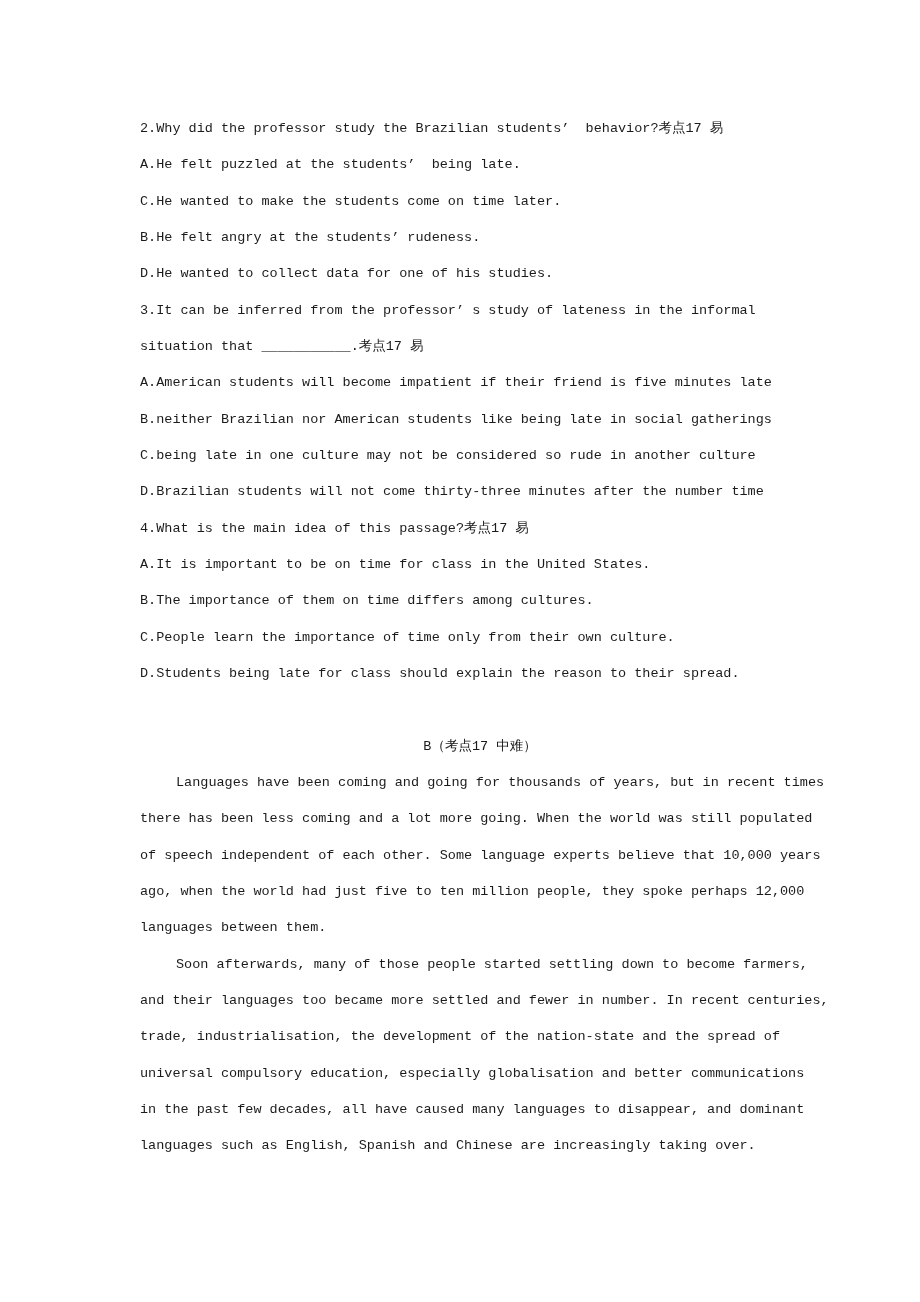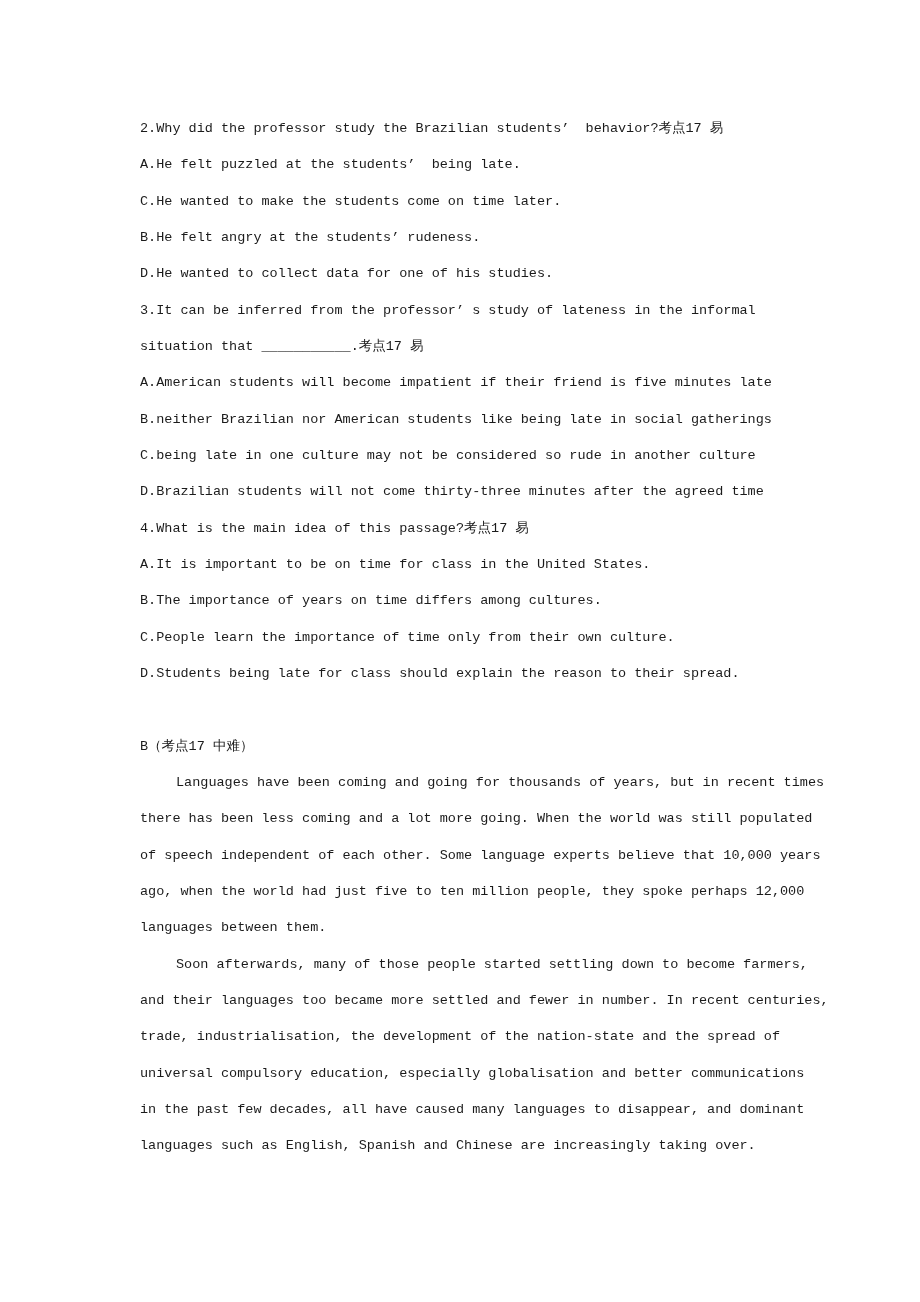--- a/index.html
+++ b/index.html
@@ -15,46 +15,46 @@
   .content {
     padding: 111px 100px 0 140px;
   }
   .line {
     white-space: pre;
     font-size: 13.5px;
     line-height: 36.33px;
     height: 36.33px;
     letter-spacing: 0;
   }
-  .line.center { text-align: left; }
+  .line.center { text-align: center; }
   .line.indent { padding-left: 36px; }
   .line.blank { height: 36.33px; }
 </style>
 </head>
 <body>
 
 <div class="page">
   <div class="content">
 
     <div class="line">2.Why did the professor study the Brazilian students’  behavior?考点17 易</div>
     <div class="line">A.He felt puzzled at the students’  being late.</div>
     <div class="line">C.He wanted to make the students come on time later.</div>
     <div class="line">B.He felt angry at the students’ rudeness.</div>
     <div class="line">D.He wanted to collect data for one of his studies.</div>
 
     <div class="line">3.It can be inferred from the professor’ s study of lateness in the informal</div>
     <div class="line">situation that ___________.考点17 易</div>
     <div class="line">A.American students will become impatient if their friend is five minutes late</div>
     <div class="line">B.neither Brazilian nor American students like being late in social gatherings</div>
     <div class="line">C.being late in one culture may not be considered so rude in another culture</div>
-    <div class="line">D.Brazilian students will not come thirty-three minutes after the agreed time</div>
+    <div class="line">D.Brazilian students will not come thirty-three minutes after the number time</div>
 
     <div class="line">4.What is the main idea of this passage?考点17 易</div>
     <div class="line">A.It is important to be on time for class in the United States.</div>
-    <div class="line">B.The importance of years on time differs among cultures.</div>
+    <div class="line">B.The importance of them on time differs among cultures.</div>
     <div class="line">C.People learn the importance of time only from their own culture.</div>
     <div class="line">D.Students being late for class should explain the reason to their spread.</div>
 
     <div class="line blank"></div>
 
     <div class="line center">B（考点17 中难）</div>
 
     <div class="line indent">Languages have been coming and going for thousands of years, but in recent times</div>
     <div class="line">there has been less coming and a lot more going. When the world was still populated</div>
     <div class="line">of speech independent of each other. Some language experts believe that 10,000 years</div>

